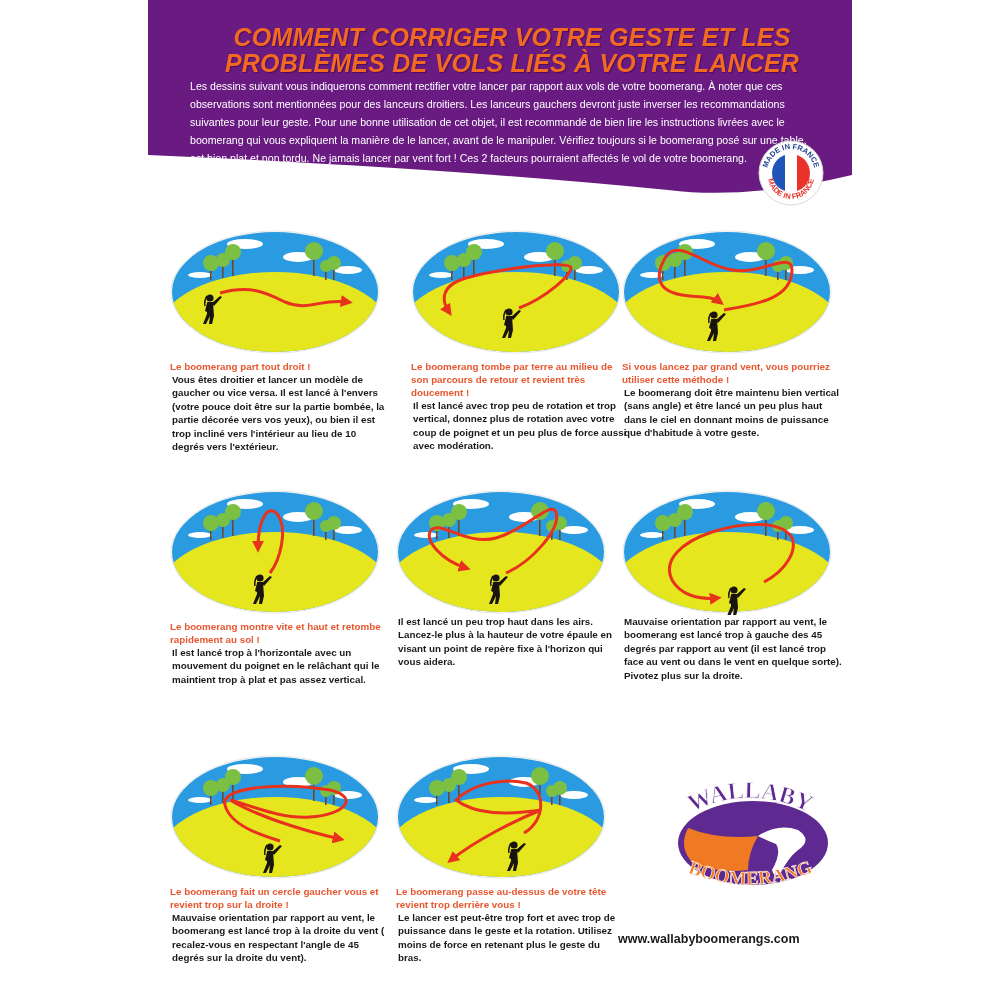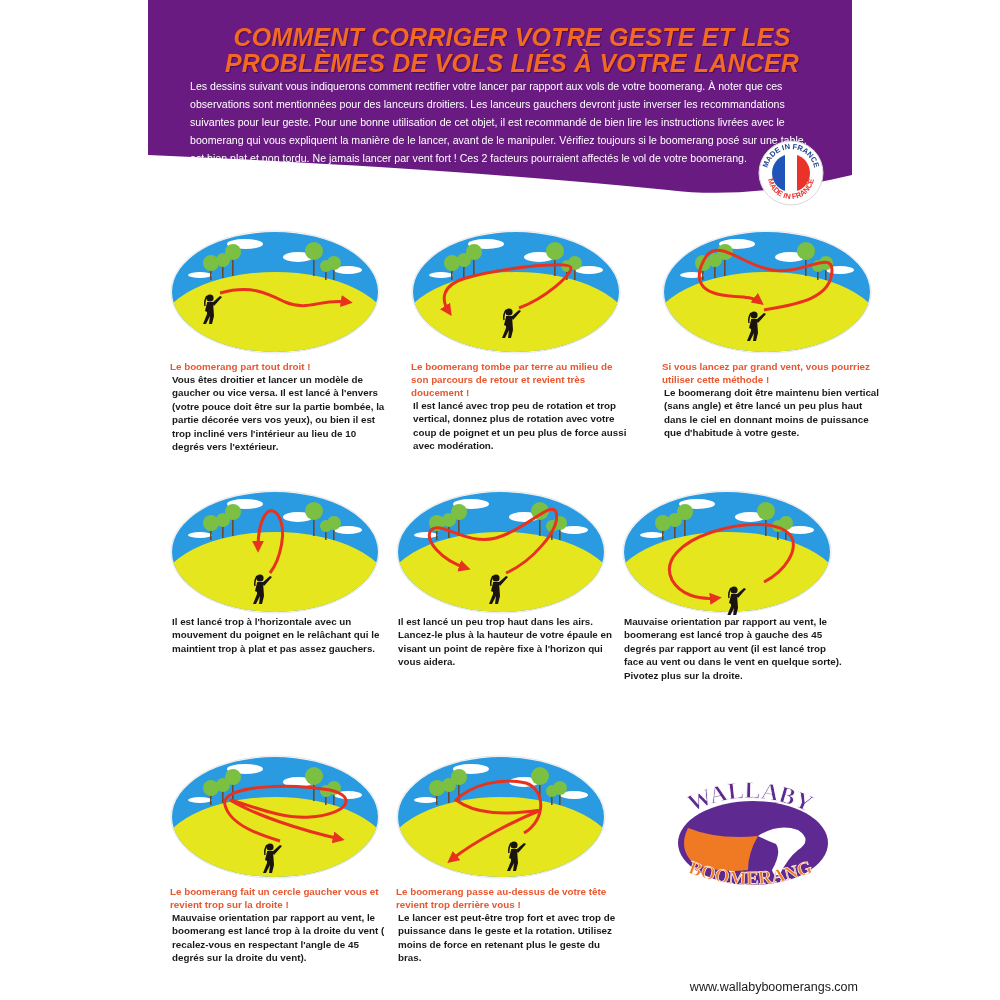--- a/index.html
+++ b/index.html
@@ -29,22 +29,22 @@
     color: #e8572f; font-weight: bold; font-size: 9.8px; line-height: 13px; 
     margin-top: 5px;
   }
   .caption-body {
     color: #1a1a1a; font-size: 9.8px; line-height: 13.4px; margin-top: 0px; font-weight: bold;
     padding-left: 2px;
   }
 
   .logo { position: absolute; left: 500px; top: 778px; width: 200px; height: 130px; }
   .site {
-    position: absolute; left: 470px; top: 932px; width: 240px; text-align: right;
-    font-size: 12.5px; color: #1a1a1a; font-weight: normal; margin-top: 48px;
+    position: absolute; left: 470px; top: 932px; width: 240px; text-align: left;
+    font-size: 12.5px; color: #1a1a1a; font-weight: bold;
   }
 </style>
 </head>
 <body>
 
 <div class="poster">
 
   <div class="header">
     <svg class="bg" width="704" height="200" viewBox="0 0 704 200">
       <path d="M0,0 H704 V175 Q600,200 520,190 Q300,168 0,155 Z" fill="#6a1b82"></path>
@@ -143,41 +143,42 @@
       <svg width="210" height="125" viewBox="0 0 210 125">
         <use href="#sceneBg"></use>
         <use href="#thrower" x="98" y="82"></use>
         <path d="M108,78 C135,68 160,45 160,38 C160,30 90,38 55,48 C30,55 30,70 38,82" stroke="#e8321e" stroke-width="3" fill="none" marker-end="url(#arrow)"></path>
       </svg>
     </div>
     <div class="caption-title">Le boomerang tombe par terre au milieu de son parcours de retour et revient très doucement !</div>
     <div class="caption-body">Il est lancé avec trop peu de rotation et trop vertical, donnez plus de rotation avec votre coup de poignet et un peu plus de force aussi avec modération.</div>
   </div>
 
-  <div class="panel" style="left:474px; top:230px;margin-left:40px;">
+  <div class="panel" style="left:474px; top:230px;">
     <div class="scene">
       <svg width="210" height="125" viewBox="0 0 210 125">
         <use href="#sceneBg"></use>
         <use href="#thrower" x="92" y="85"></use>
         <path d="M102,80 C130,75 170,70 170,40 C170,20 140,45 110,40 C80,35 60,10 45,25 C35,40 30,60 60,65 C80,68 90,66 98,72" stroke="#e8321e" stroke-width="3" fill="none" marker-end="url(#arrow)"></path>
       </svg>
     </div>
     <div class="caption-title">Si vous lancez par grand vent, vous pourriez utiliser cette méthode !</div>
     <div class="caption-body">Le boomerang doit être maintenu bien vertical (sans angle) et être lancé un peu plus haut dans le ciel en donnant moins de puissance que d'habitude à votre geste.</div>
   </div>
 
   <div class="panel" style="left:22px; top:490px;">
     <div class="scene">
       <svg width="210" height="125" viewBox="0 0 210 125">
         <use href="#sceneBg"></use>
         <use href="#thrower" x="90" y="88"></use>
         <path d="M100,83 C110,70 118,40 108,25 C98,12 88,30 88,58" stroke="#e8321e" stroke-width="3" fill="none" marker-end="url(#arrow)"></path>
       </svg>
     </div>
-    <div class="caption-body">Il est lancé trop à l'horizontale avec un mouvement du poignet en le relâchant qui le maintient trop à plat et pas assez gauchers.</div>
+    <div class="caption-title">Le boomerang montre vite et haut et retombe rapidement au sol !</div>
+    <div class="caption-body">Il est lancé trop à l'horizontale avec un mouvement du poignet en le relâchant qui le maintient trop à plat et pas assez vertical.</div>
   </div>
 
   <div class="panel" style="left:248px; top:490px;">
     <div class="scene">
       <svg width="210" height="125" viewBox="0 0 210 125">
         <use href="#sceneBg"></use>
         <use href="#thrower" x="100" y="88"></use>
         <path d="M110,83 C135,72 165,40 160,22 C155,10 130,40 100,48 C70,56 45,30 35,40 C28,50 45,70 70,78" stroke="#e8321e" stroke-width="3" fill="none" marker-end="url(#arrow)"></path>
       </svg>
     </div>

